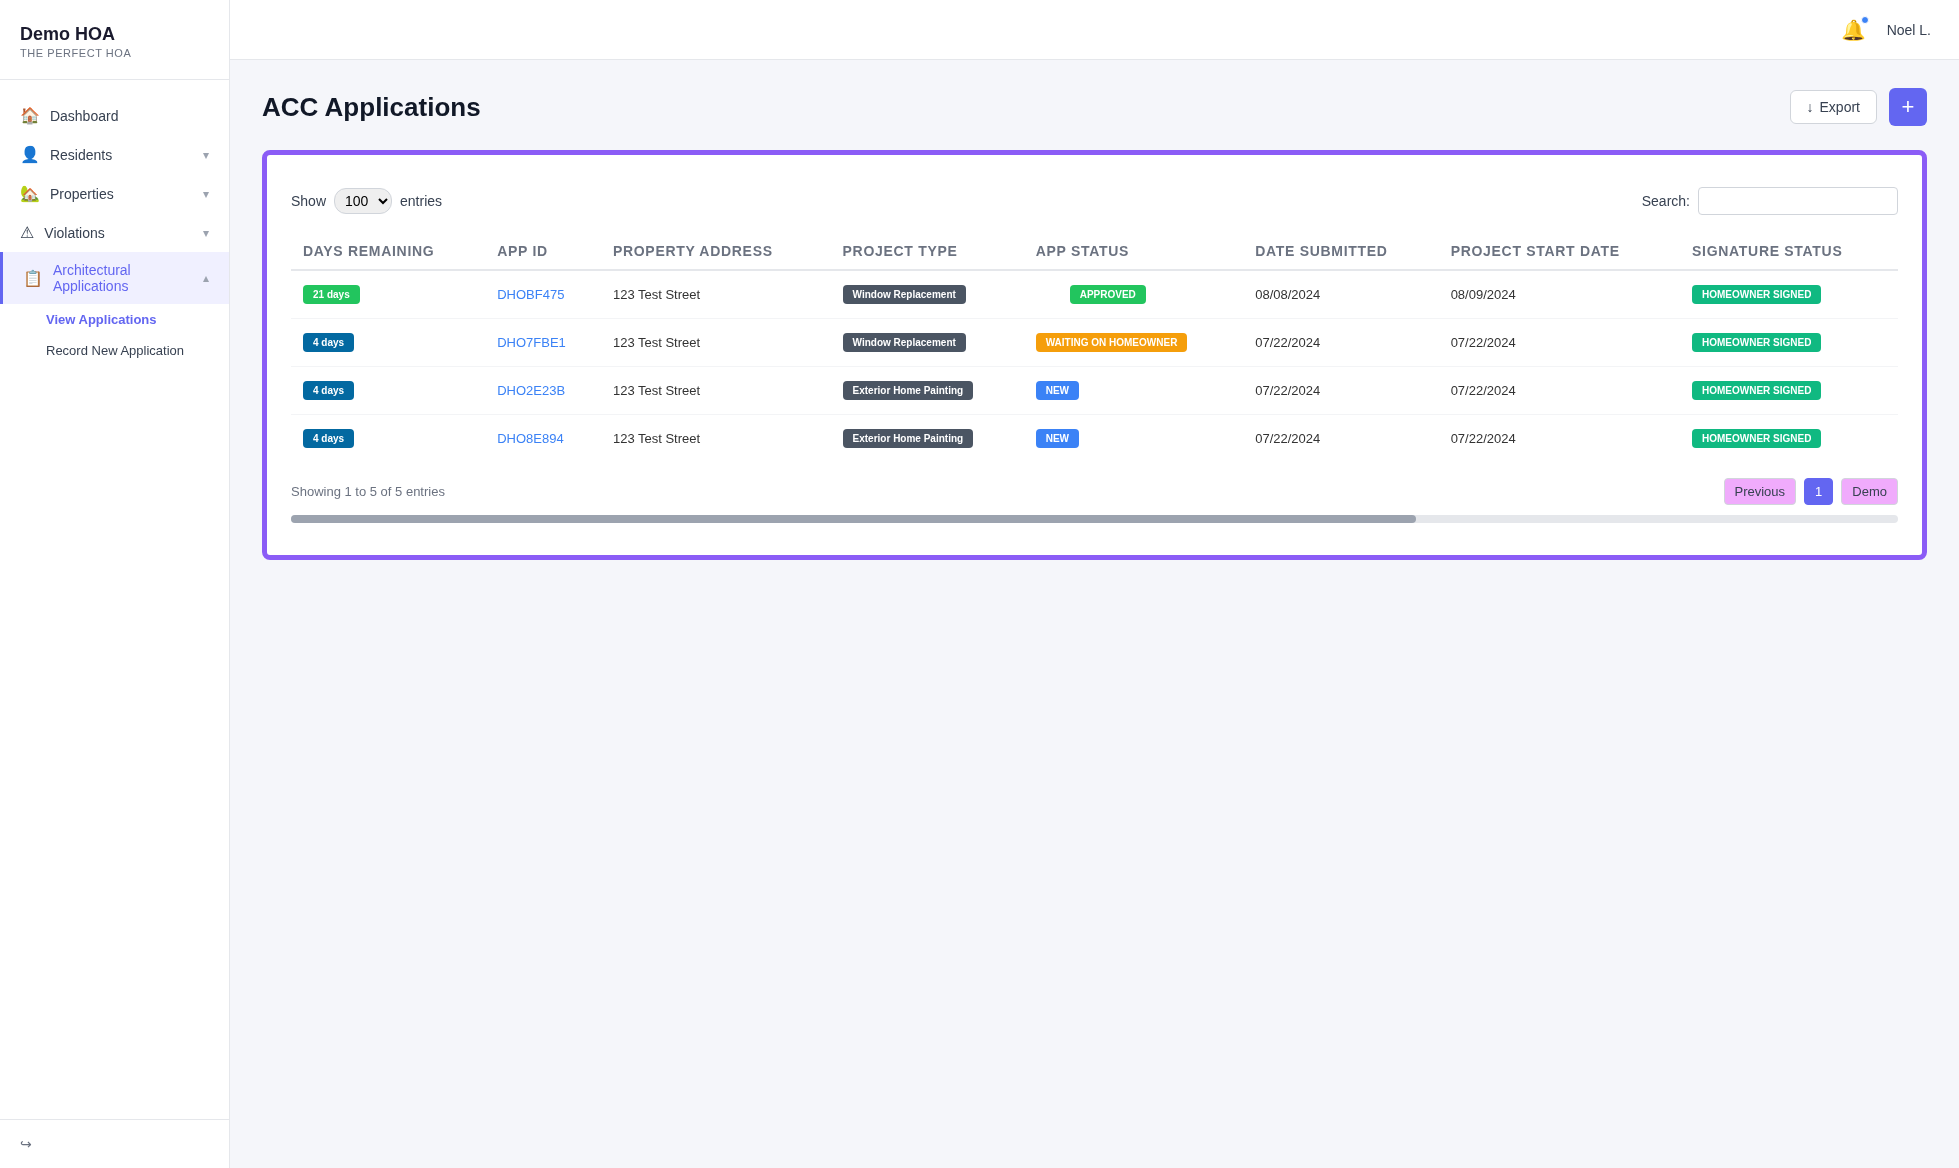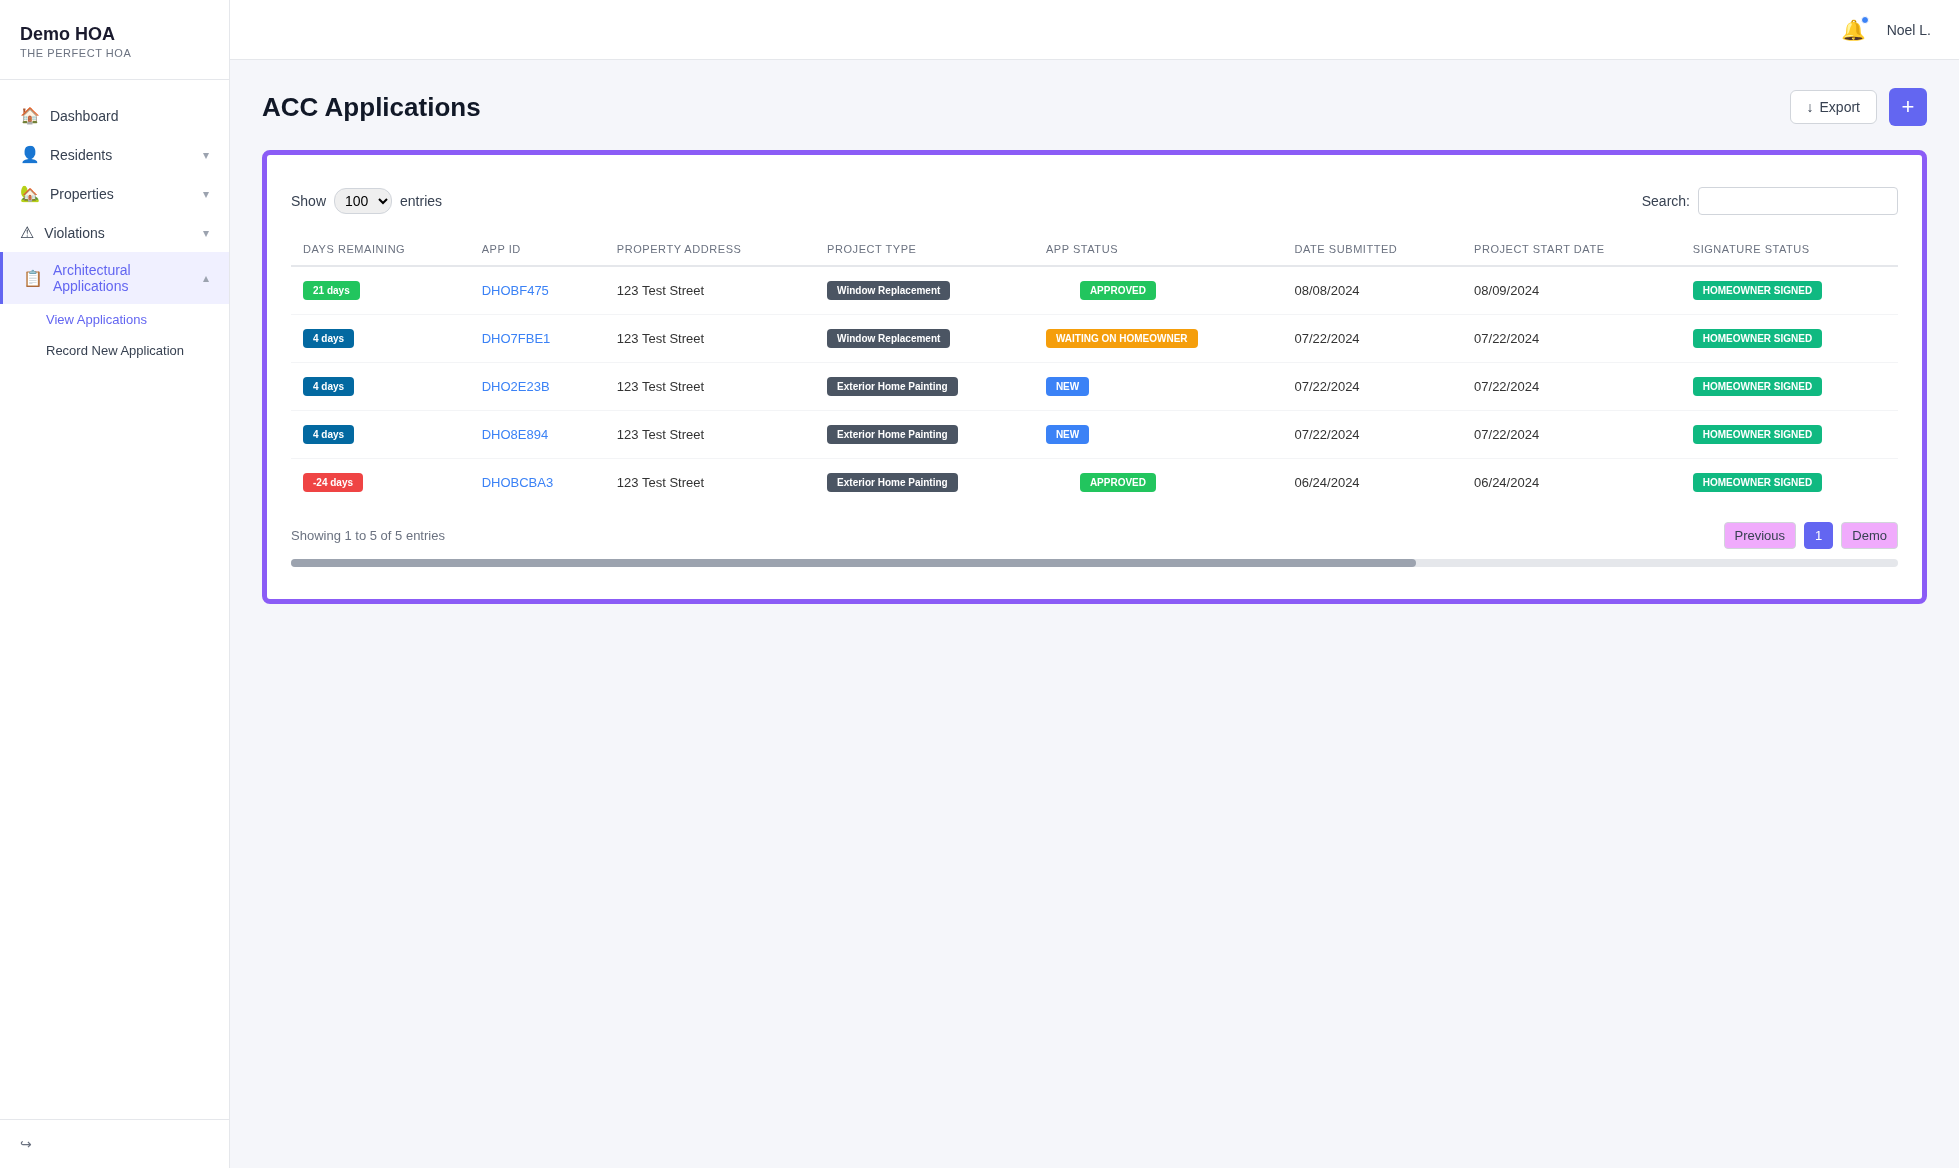--- a/index.html
+++ b/index.html
@@ -47,21 +47,21 @@
     .nav-item .nav-icon { margin-right: 10px; font-size: 16px; }
     .nav-item .chevron { margin-left: auto; font-size: 12px; color: #9ca3af; }
     .nav-sub-item {
       display: flex;
       align-items: center;
       padding: 8px 20px 8px 46px;
       cursor: pointer;
       font-size: 13px;
       color: #374151;
     }
-    .nav-sub-item.active { color: #6366f1; font-weight: 400; }
+    .nav-sub-item.active { color: #6366f1; font-weight: 700; }
     .sidebar-bottom {
       padding: 16px 20px;
       border-top: 1px solid #e5e7eb;
     }
     .logout-btn {
       display: flex;
       align-items: center;
       cursor: pointer;
       color: #6b7280;
       font-size: 14px;
@@ -199,22 +199,22 @@
 
     
     .data-table {
       width: 100%;
       border-collapse: collapse;
       font-size: 13px;
     }
     .data-table th {
       text-align: left;
       padding: 10px 12px;
-      font-size: 11px;
-      font-weight: 400;
+      font-size: 14px;
+      font-weight: 700;
       color: #6b7280;
       letter-spacing: 0.05em;
       text-transform: uppercase;
       border-bottom: 2px solid #e5e7eb;
     }
     .data-table td {
       padding: 14px 12px;
       border-bottom: 1px solid #f3f4f6;
       vertical-align: middle;
     }
@@ -467,40 +467,20 @@
       </td>
       <td>
         <span class="badge badge-new">NEW</span>
       </td>
       <td>07/22/2024</td>
       <td>07/22/2024</td>
       <td>
         <span class="badge badge-signed">HOMEOWNER SIGNED</span>
       </td>
     </tr>
-            <tr>
-      <td>
-        <span class="badge badge-days-red">-24 days</span>
-      </td>
-      <td>
-        <a class="app-id-link" href="#">DHOBCBA3</a>
-      </td>
-      <td>123 Test Street</td>
-      <td>
-        <span class="badge badge-project">Exterior Home Painting</span>
-      </td>
-      <td>
-        <span class="badge badge-approved">APPROVED</span>
-      </td>
-      <td>06/24/2024</td>
-      <td>06/24/2024</td>
-      <td>
-        <span class="badge badge-signed">HOMEOWNER SIGNED</span>
-      </td>
-    </tr>
           </tbody>
       </table>
 
       <div class="table-footer">
         <span>Showing 1 to 5 of 5 entries</span>
         <div class="pagination">
           <button class="page-btn">Previous</button>
           <button class="page-btn active">1</button>
           <button class="page-btn">Demo</button>
         </div>

